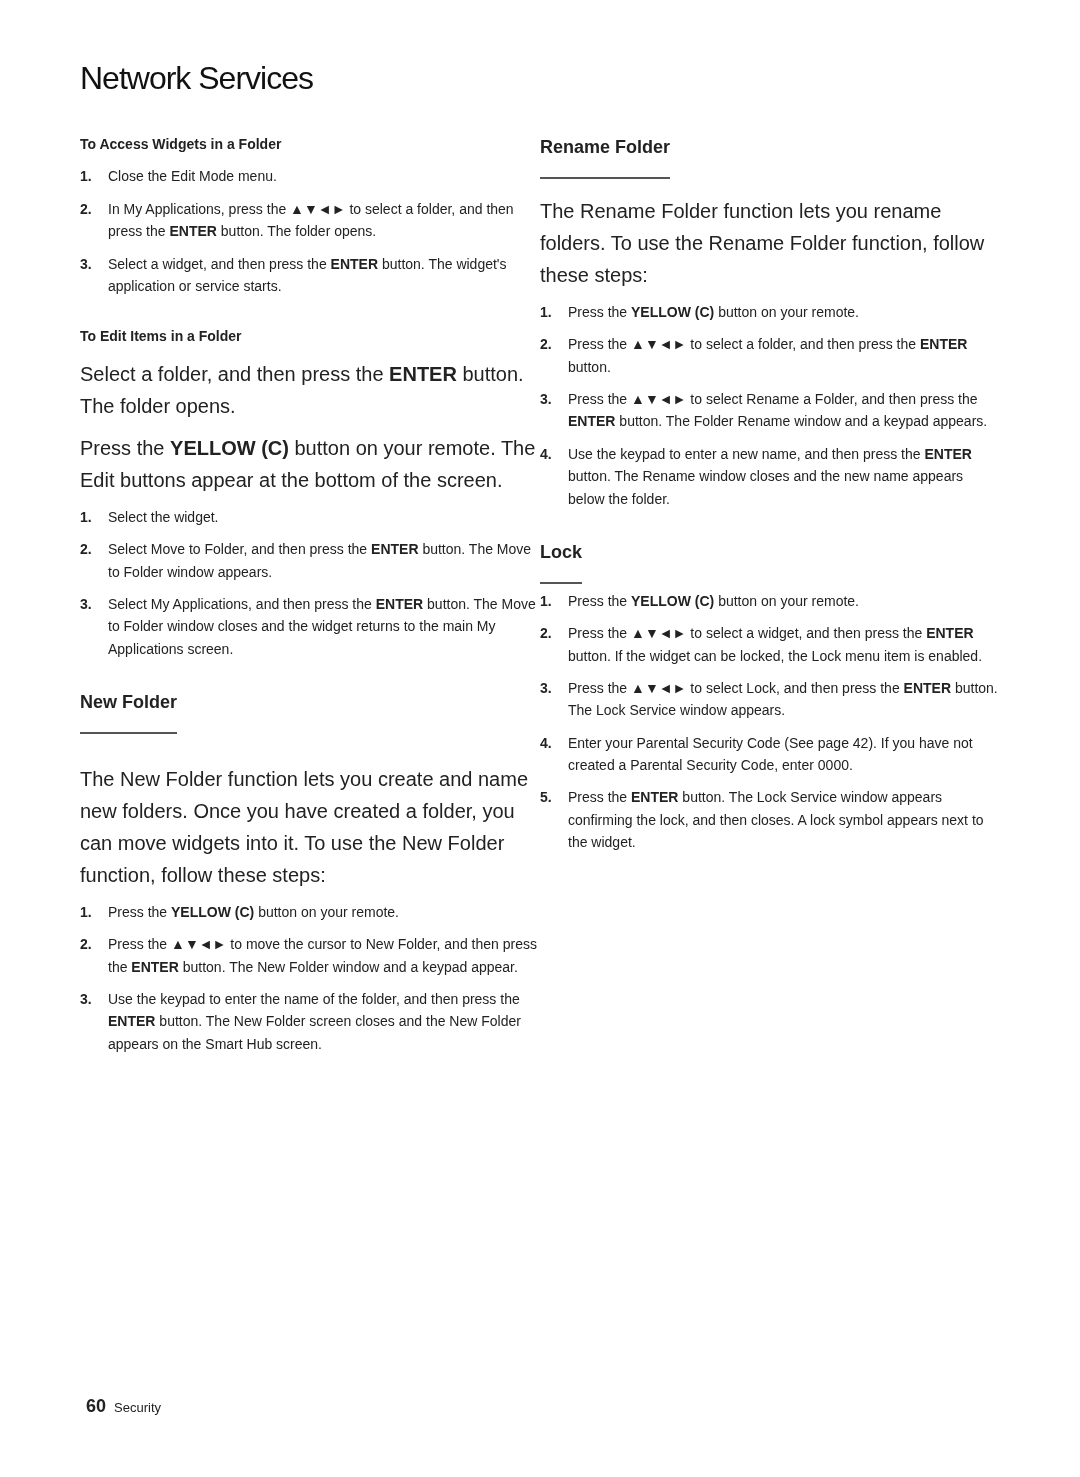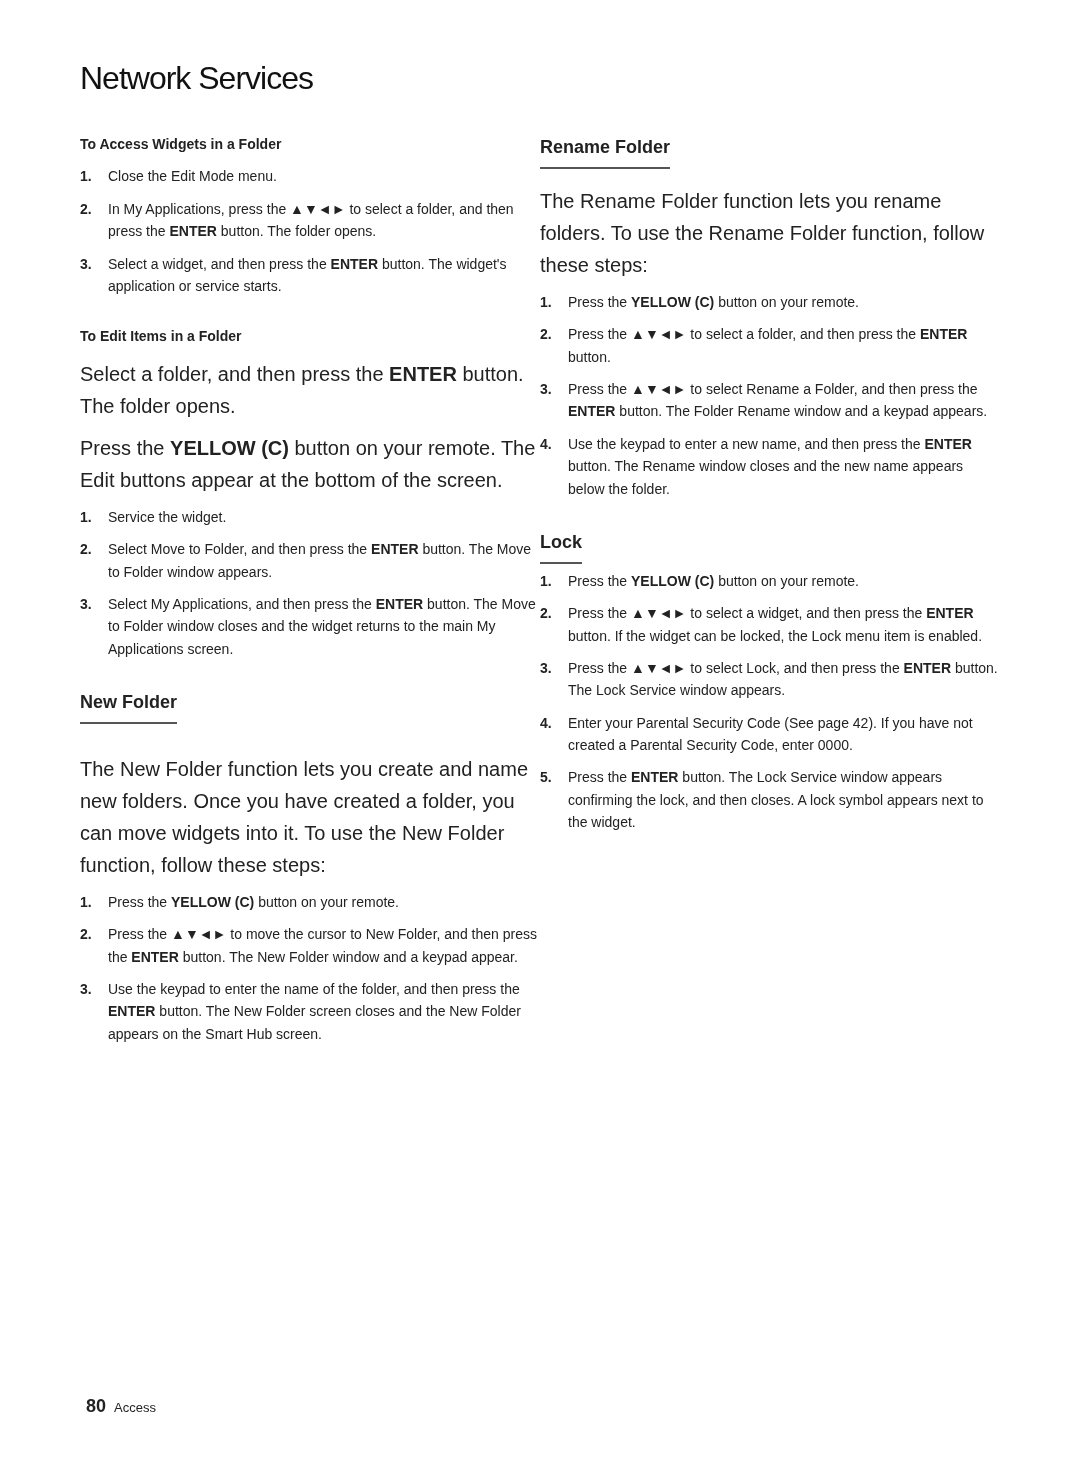--- a/index.html
+++ b/index.html
@@ -41,21 +41,21 @@
     .section-heading-bold {
       font-size: 14px;
       font-weight: bold;
       margin-bottom: 10px;
     }
 
     .section-heading-medium {
       font-size: 18px;
       font-weight: 600;
       margin-bottom: 6px;
-      padding-bottom: 5px;
+      padding-bottom: 15px;
       border-bottom: 2px solid #555555;
       display: inline-block;
     }
 
     p {
       font-size: 20px;
       line-height: 1.6;
       margin-bottom: 10px;
       color: #222222;
     }
@@ -129,21 +129,21 @@
           </li>
       </ol>
     </div>
 
     <div class="section-block">
       <p class="section-heading-bold">To Edit Items in a Folder</p>
       <p>Select a folder, and then press the <span class="bold">ENTER</span> button. The folder opens.</p>
       <p>Press the <span class="bold">YELLOW (C)</span> button on your remote. The Edit buttons appear at the bottom of the screen.</p>
       <ol>
         <li>
-            <span>Service the widget.</span>
+            <span>Select the widget.</span>
           </li>
         <li>
             <span>Select Move to Folder, and then press the <span class="bold">ENTER</span> button. The Move to Folder window appears.</span>
           </li>
         <li>
             <span>Select My Applications, and then press the <span class="bold">ENTER</span> button. The Move to Folder window closes and the widget returns to the main My Applications screen.</span>
           </li>
       </ol>
     </div>
 
@@ -205,14 +205,14 @@
             <span>Press the <span class="bold">ENTER</span> button. The Lock Service window appears confirming the lock, and then closes. A lock symbol appears next to the widget.</span>
           </li>
       </ol>
     </div>
 
   </div>
 
 </div>
 
 <div class="page-footer">
-  <span style="font-size: 18px; font-weight: bold;">80</span><span style="font-size: 13px; font-weight: normal; margin-left: 8px;">Access</span>
+  <span style="font-size: 18px; font-weight: bold;">60</span><span style="font-size: 13px; font-weight: normal; margin-left: 8px;">Security</span>
 </div>
 
 </body></html>

